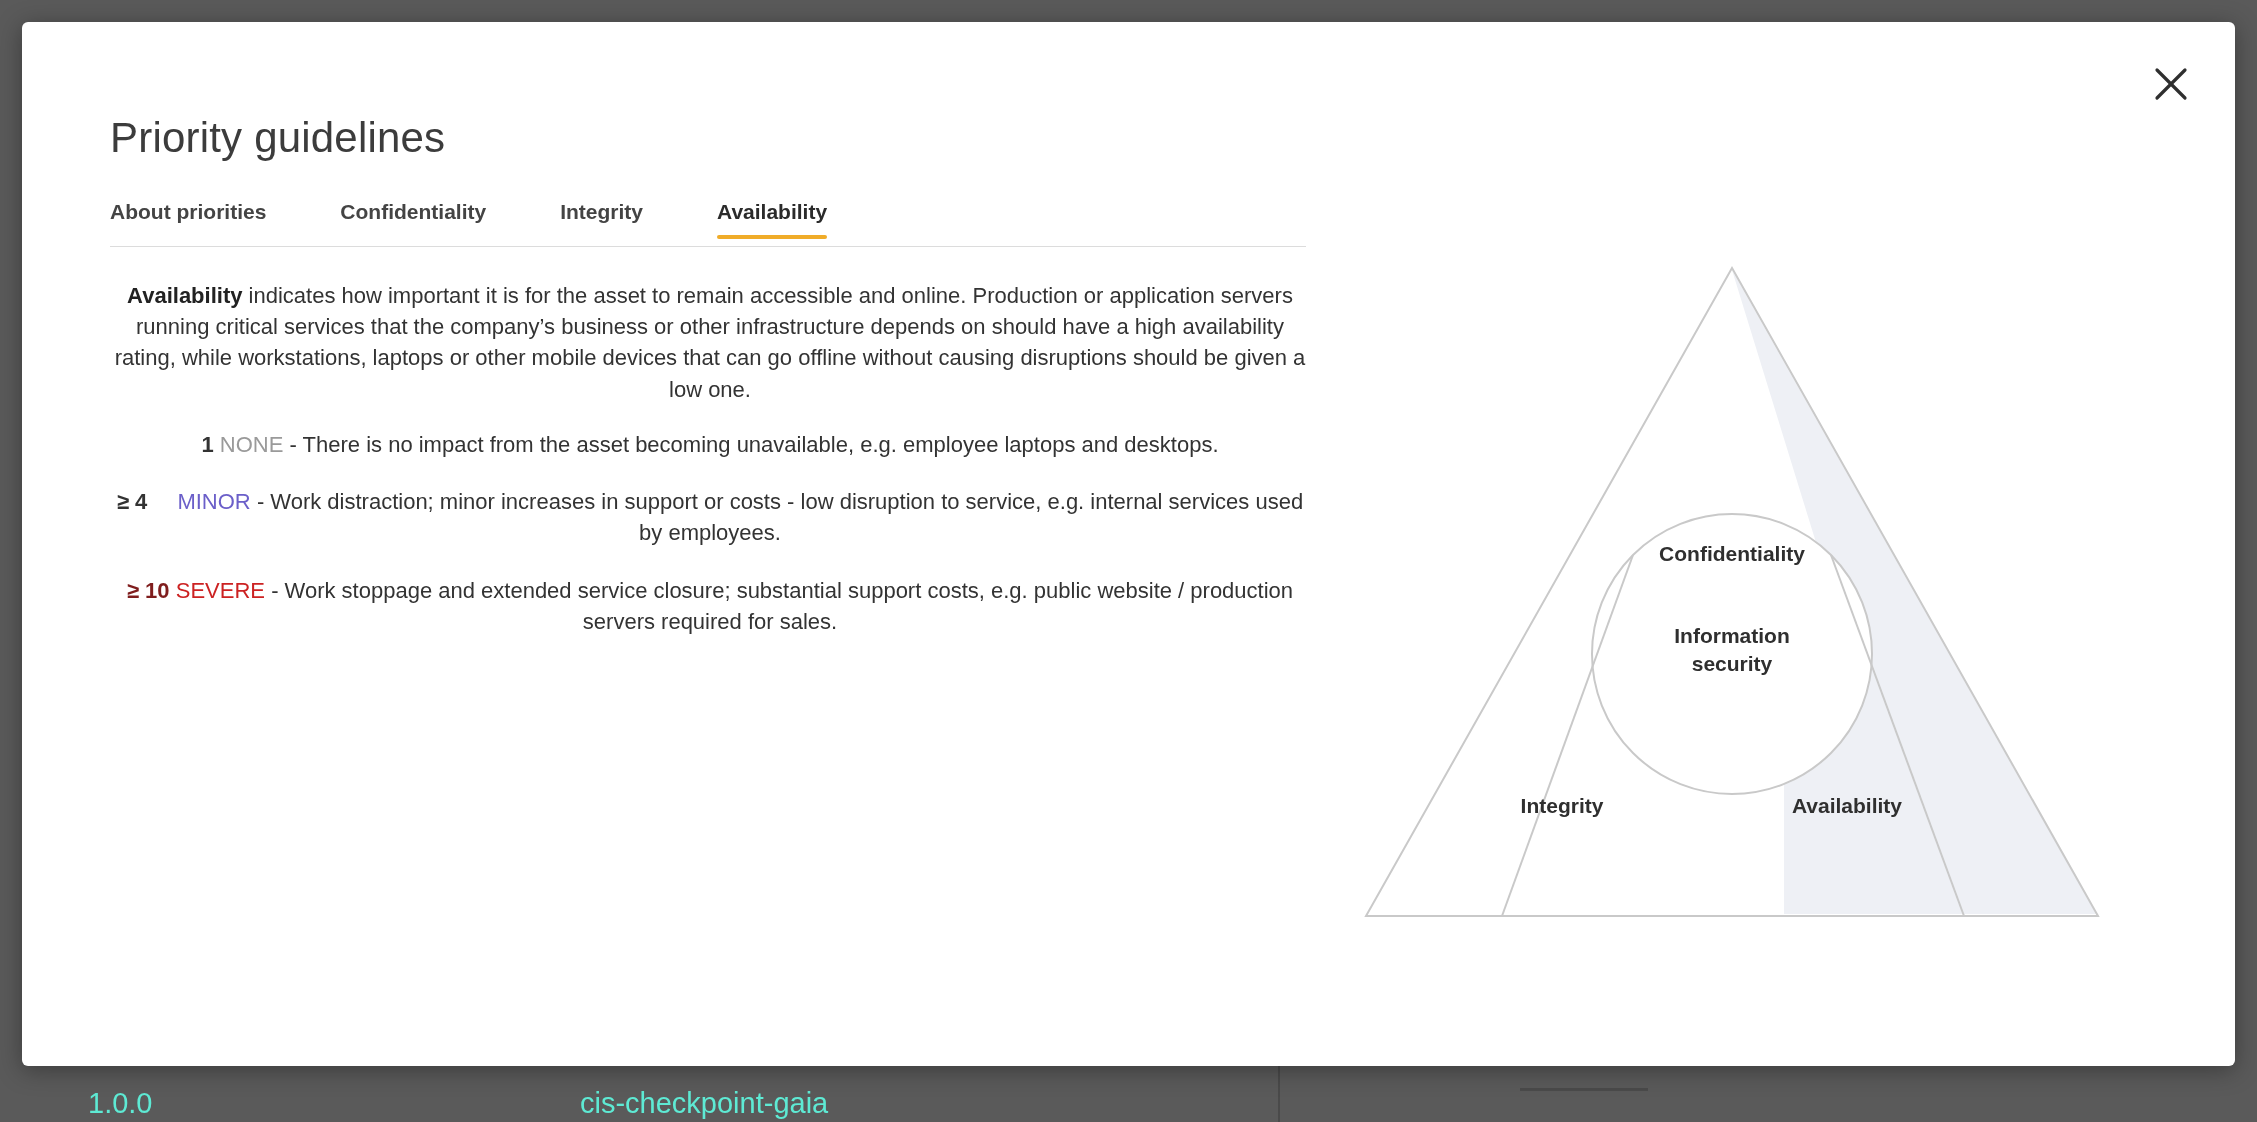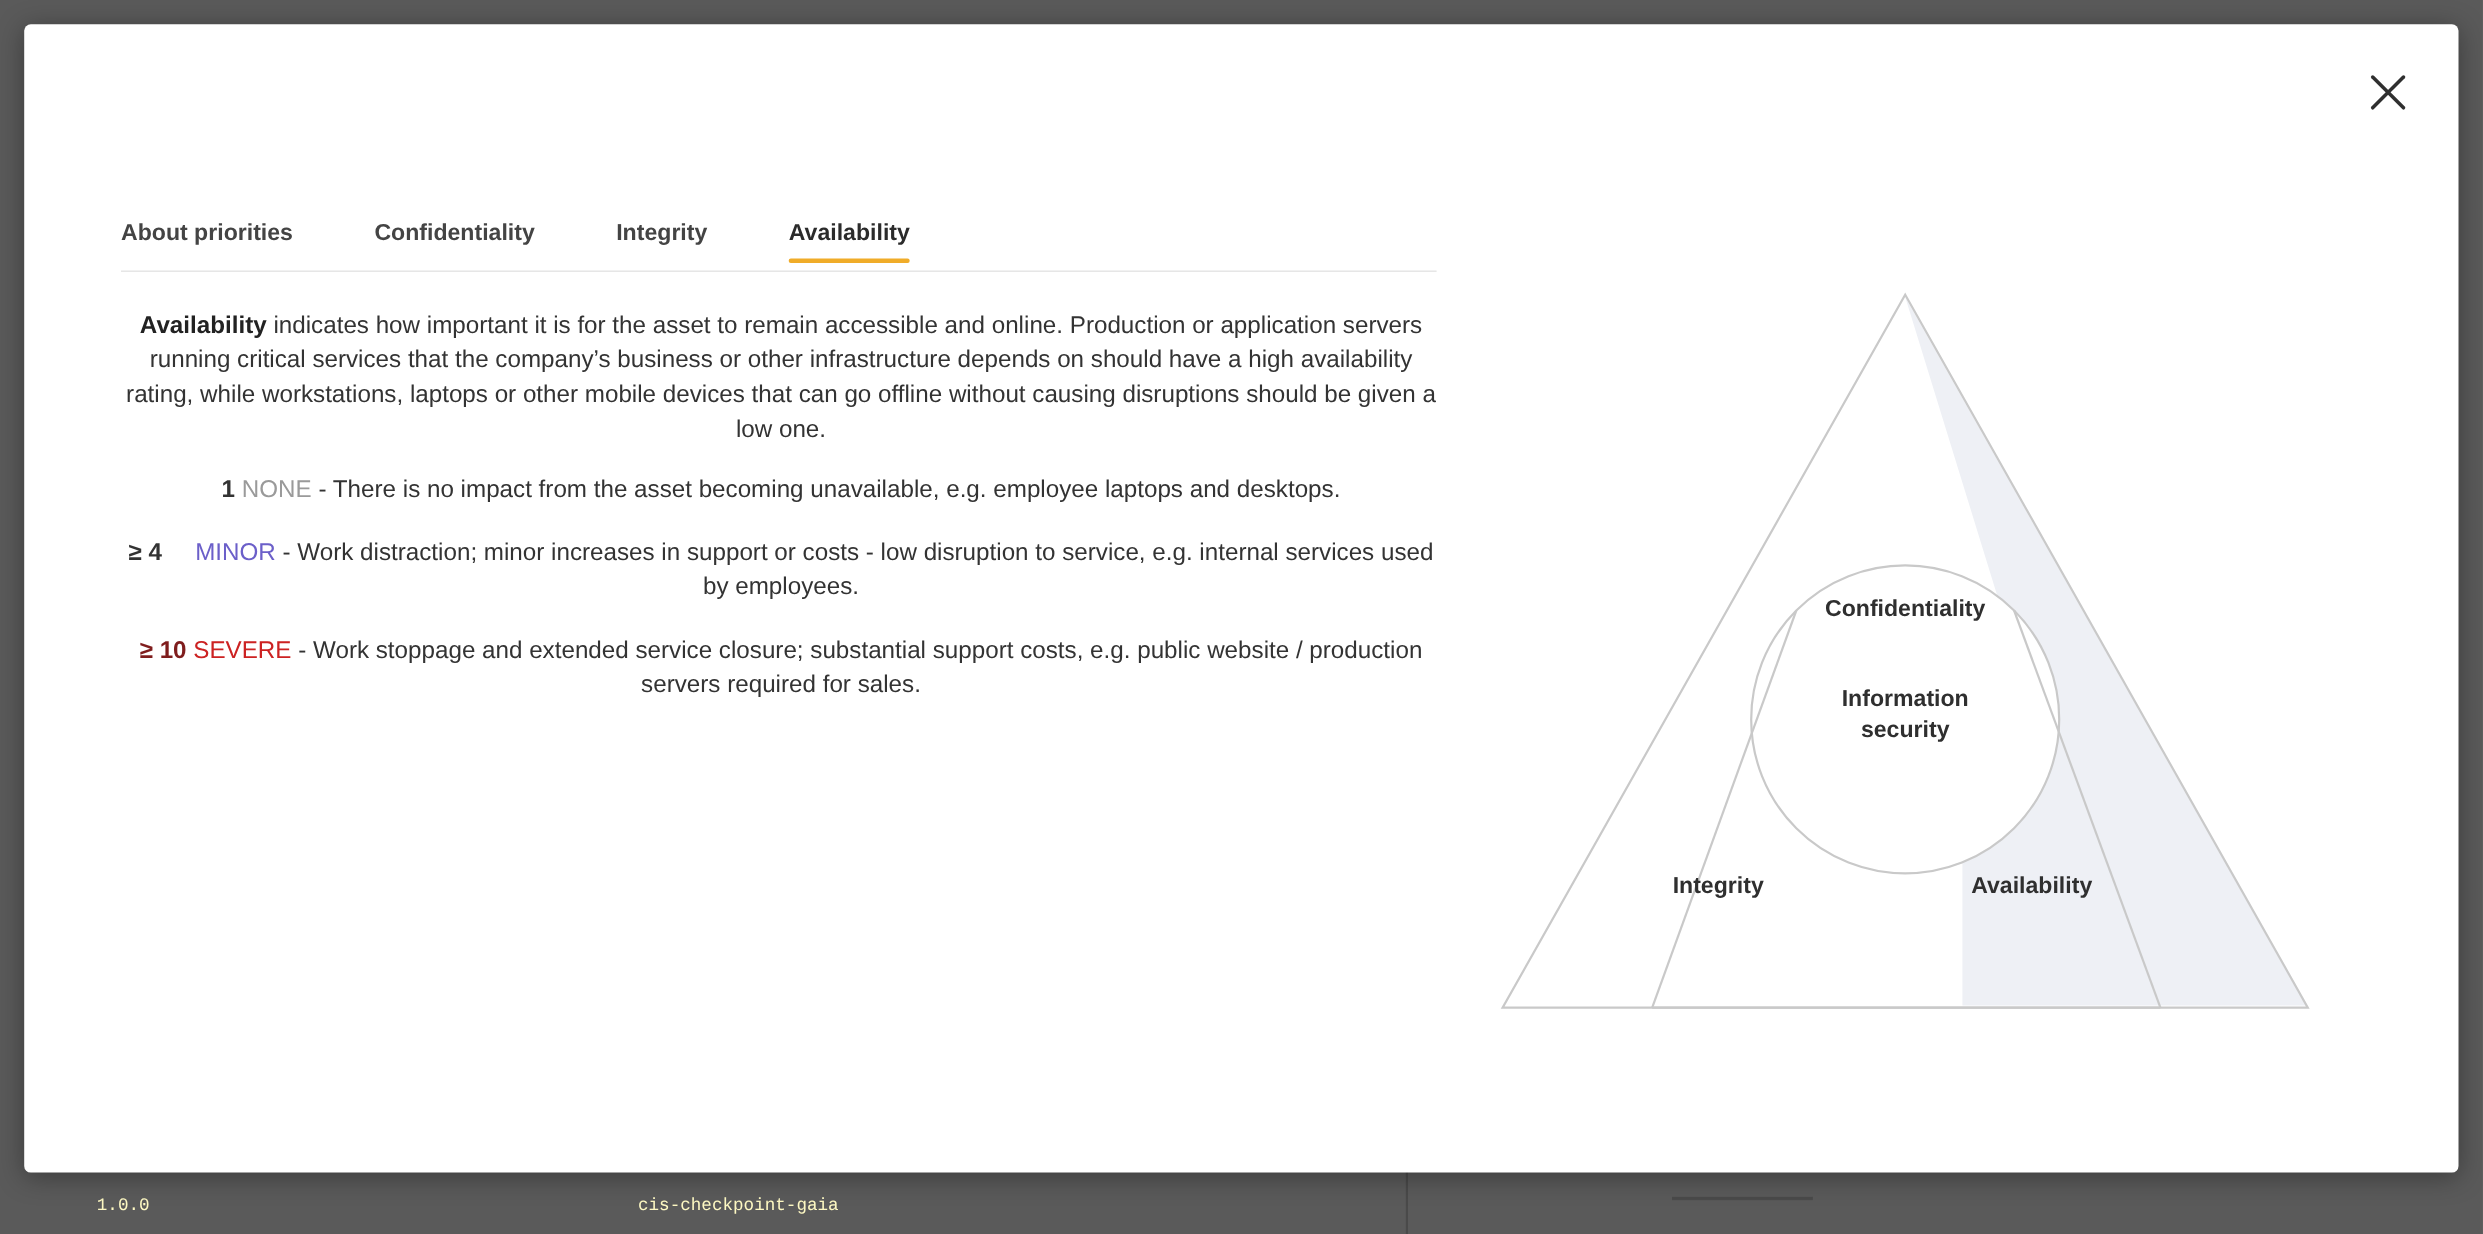--- a/index.html
+++ b/index.html
@@ -13,23 +13,23 @@
   }
 
   .backdrop {
     position: absolute;
     inset: 0;
     background: #5a5a5a;
   }
 
   .bg-text {
     position: absolute;
-    color: #fef9c3;
-    font-size: 16px;
-    font-family: Liberation Mono, monospace;
+    color: #5eead4;
+    font-size: 29px;
+    font-family: Liberation Sans, sans-serif;
   }
 
   .bg-line {
     position: absolute;
     background: #4a4a4a;
   }
 
   .modal {
     position: absolute;
     left: 22px;
@@ -158,20 +158,21 @@
 
 <div class="modal">
 
   <div class="close-btn">
     <svg width="40" height="40" viewBox="0 0 40 40" aria-hidden="true">
       <line x1="6" y1="6" x2="34" y2="34" stroke="#2f2f2f" stroke-width="3.2" stroke-linecap="round"></line>
       <line x1="34" y1="6" x2="6" y2="34" stroke="#2f2f2f" stroke-width="3.2" stroke-linecap="round"></line>
     </svg>
   </div>
 
+  <div class="modal-title">Priority guidelines</div>
 
   <div class="tabs">
     <div class="tab">About priorities</div>
     <div class="tab">Confidentiality</div>
     <div class="tab">Integrity</div>
     <div class="tab active">Availability</div>
   </div>
 
   <div class="content">
 

